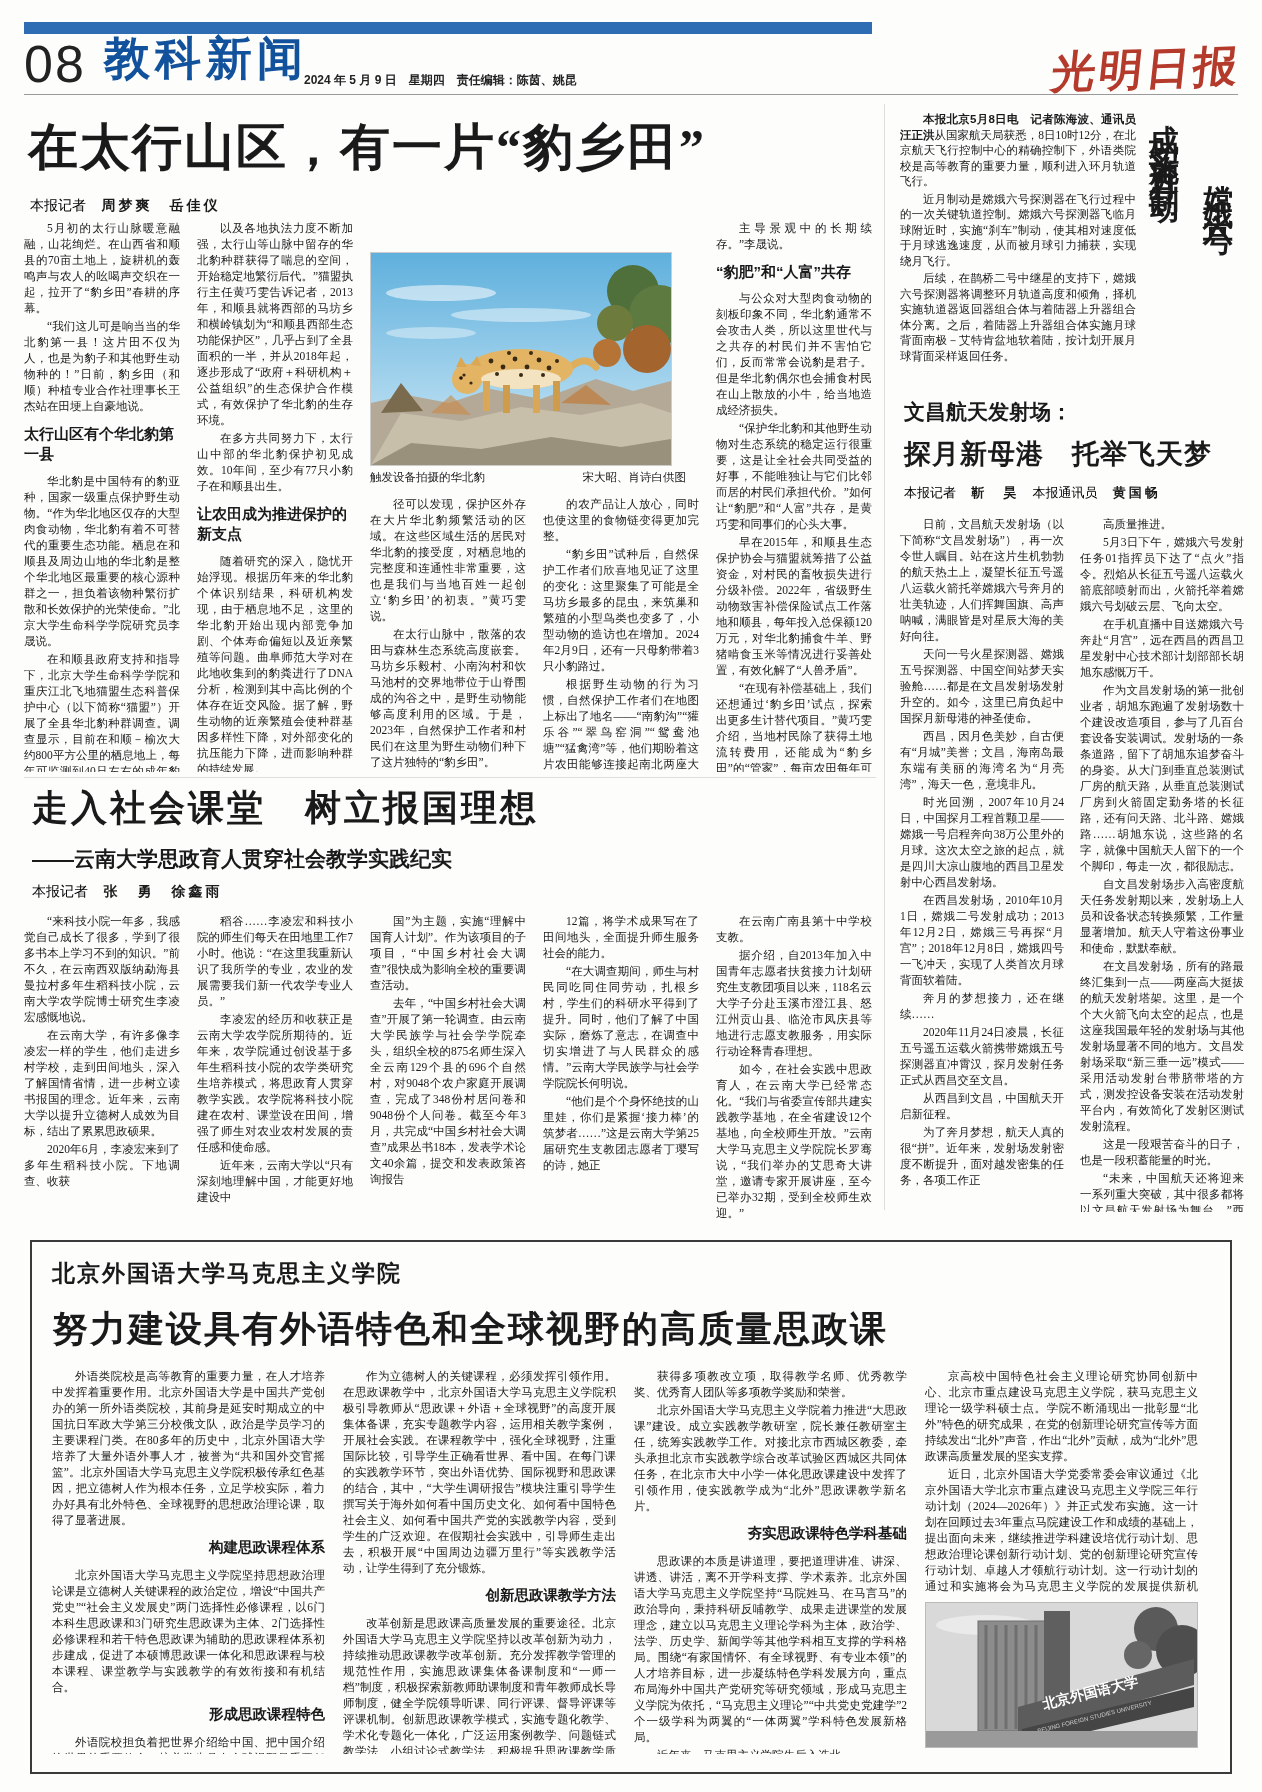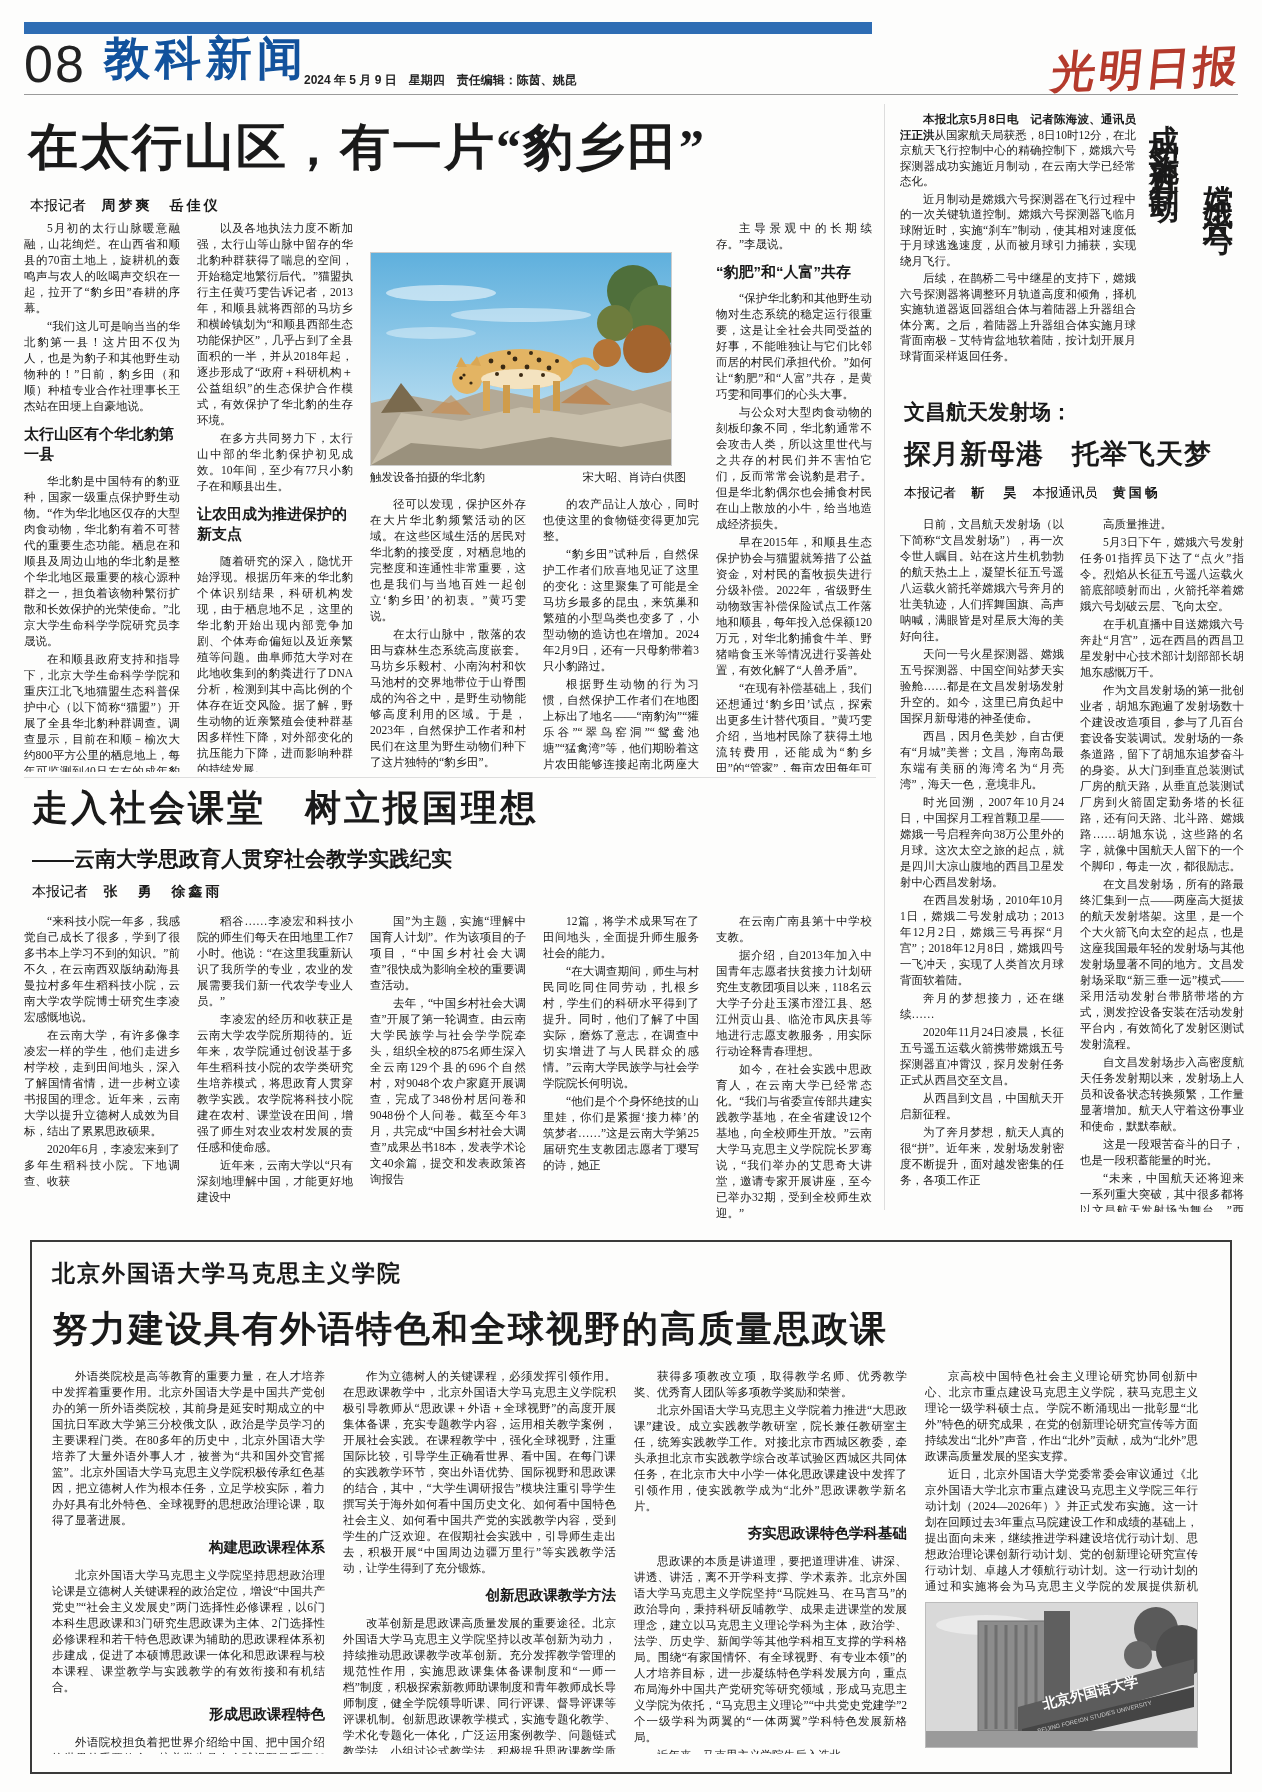--- a/index.html
+++ b/index.html
@@ -126,22 +126,22 @@
             <p class="para">“豹乡田”试种后，自然保护工作者们欣喜地见证了这里的变化：这里聚集了可能是全马坊乡最多的昆虫，来筑巢和繁殖的小型鸟类也变多了，小型动物的造访也在增加。2024年2月9日，还有一只母豹带着3只小豹路过。</p>
             <p class="para">根据野生动物的行为习惯，自然保护工作者们在地图上标出了地名——“南豹沟”“獾乐谷”“翠鸟窑洞”“鸳鸯池塘”“猛禽湾”等，他们期盼着这片农田能够连接起南北两座大山，成为野生动物觅食和向外扩散的绿色通道。</p>
           </div>
       </div>
       <div class="ncol">
         <div>
             <p class="para">主导景观中的长期续存。”李晟说。</p>
           </div>
         <h3 class="colsub">“豹肥”和“人富”共存</h3>
         <div>
+            <p class="para">与公众对大型肉食动物的刻板印象不同，华北豹通常不会攻击人类，所以这里世代与之共存的村民们并不害怕它们，反而常常会说豹是君子。但是华北豹偶尔也会捕食村民在山上散放的小牛，给当地造成经济损失。</p>
             <p class="para">“保护华北豹和其他野生动物对生态系统的稳定运行很重要，这是让全社会共同受益的好事，不能唯独让与它们比邻而居的村民们承担代价。”如何让“豹肥”和“人富”共存，是黄巧雯和同事们的心头大事。</p>
-            <p class="para">与公众对大型肉食动物的刻板印象不同，华北豹通常不会攻击人类，所以这里世代与之共存的村民们并不害怕它们，反而常常会说豹是君子。但是华北豹偶尔也会捕食村民在山上散放的小牛，给当地造成经济损失。</p>
             <p class="para">早在2015年，和顺县生态保护协会与猫盟就筹措了公益资金，对村民的畜牧损失进行分级补偿。2022年，省级野生动物致害补偿保险试点工作落地和顺县，每年投入总保额120万元，对华北豹捕食牛羊、野猪啃食玉米等情况进行妥善处置，有效化解了“人兽矛盾”。</p>
             <p class="para">“在现有补偿基础上，我们还想通过‘豹乡田’试点，探索出更多生计替代项目。”黄巧雯介绍，当地村民除了获得土地流转费用，还能成为“豹乡田”的“管家”，每亩农田每年可以获得1000元的收入。</p>
           </div>
       </div>
     </div>
     <figure class="leo-photo">
       <svg width="300" height="212" viewBox="0 0 300 212">
         <defs>
           <linearGradient id="sky" x1="0" y1="0" x2="0" y2="1">
             <stop offset="0" stop-color="#5fb0dd"></stop>
@@ -196,21 +196,21 @@
     </figure>
     <div class="leo-caption">
       <span>触发设备拍摄的华北豹</span>
       <span>宋大昭、肖诗白供图</span>
     </div>
   </section>
 
   <section id="change">
     <div class="ce-text">
       <p class="para">
-        <b class="lead-b">本报北京5月8日电　记者陈海波、通讯员汪正洪</b><span>从国家航天局获悉，8日10时12分，在北京航天飞行控制中心的精确控制下，嫦娥六号探测器成功实施近月制动，在云南大学已经常态化。</span>
+        <b class="lead-b">本报北京5月8日电　记者陈海波、通讯员汪正洪</b><span>从国家航天局获悉，8日10时12分，在北京航天飞行控制中心的精确控制下，外语类院校是高等教育的重要力量，顺利进入环月轨道飞行。</span>
       </p>
       <div>
           <p class="para">近月制动是嫦娥六号探测器在飞行过程中的一次关键轨道控制。嫦娥六号探测器飞临月球附近时，实施“刹车”制动，使其相对速度低于月球逃逸速度，从而被月球引力捕获，实现绕月飞行。</p>
           <p class="para">后续，在鹊桥二号中继星的支持下，嫦娥六号探测器将调整环月轨道高度和倾角，择机实施轨道器返回器组合体与着陆器上升器组合体分离。之后，着陆器上升器组合体实施月球背面南极－艾特肯盆地软着陆，按计划开展月球背面采样返回任务。</p>
         </div>
     </div>
     <div class="ce-vt">
       <span class="vt-sub">嫦娥六号</span>
       <span class="vt-main">成功实施近月制动</span>
     </div>
@@ -235,22 +235,22 @@
           <p class="para">奔月的梦想接力，还在继续……</p>
           <p class="para">2020年11月24日凌晨，长征五号遥五运载火箭携带嫦娥五号探测器直冲霄汉，探月发射任务正式从西昌交至文昌。</p>
           <p class="para">从西昌到文昌，中国航天开启新征程。</p>
           <p class="para">为了奔月梦想，航天人真的很“拼”。近年来，发射场发射密度不断提升，面对越发密集的任务，各项工作正</p>
         </div>
       <div class="wcol">
           <p class="para">高质量推进。</p>
           <p class="para">5月3日下午，嫦娥六号发射任务01指挥员下达了“点火”指令。烈焰从长征五号遥八运载火箭底部喷射而出，火箭托举着嫦娥六号划破云层、飞向太空。</p>
           <p class="para">在手机直播中目送嫦娥六号奔赴“月宫”，远在西昌的西昌卫星发射中心技术部计划部部长胡旭东感慨万千。</p>
           <p class="para">作为文昌发射场的第一批创业者，胡旭东跑遍了发射场数十个建设改造项目，参与了几百台套设备安装调试。发射场的一条条道路，留下了胡旭东追梦奋斗的身姿。从大门到垂直总装测试厂房的航天路，从垂直总装测试厂房到火箭固定勤务塔的长征路，还有问天路、北斗路、嫦娥路……胡旭东说，这些路的名字，就像中国航天人留下的一个个脚印，每走一次，都很励志。</p>
+          <p class="para">自文昌发射场步入高密度航天任务发射期以来，发射场上人员和设备状态转换频繁，工作量显著增加。航天人守着这份事业和使命，默默奉献。</p>
           <p class="para">在文昌发射场，所有的路最终汇集到一点——两座高大挺拔的航天发射塔架。这里，是一个个大火箭飞向太空的起点，也是这座我国最年轻的发射场与其他发射场显著不同的地方。文昌发射场采取“新三垂一远”模式——采用活动发射台带脐带塔的方式，测发控设备安装在活动发射平台内，有效简化了发射区测试发射流程。</p>
-          <p class="para">自文昌发射场步入高密度航天任务发射期以来，发射场上人员和设备状态转换频繁，工作量显著增加。航天人守着这份事业和使命，默默奉献。</p>
           <p class="para">这是一段艰苦奋斗的日子，也是一段积蓄能量的时光。</p>
           <p class="para">“未来，中国航天还将迎来一系列重大突破，其中很多都将以文昌航天发射场为舞台。”西昌卫星发射中心领导表示，“后续，文昌发射场将按照国家航天发展战略，逐步形成重型、大型和中型火箭高低搭配、多射向、低倾角、大吨位发展能力，为中国航天未来建设发展提供有力支撑。”</p>
         </div>
     </div>
   </section>
 
   <section id="social">
     <h2>走入社会课堂　树立报国理想</h2>
     <div class="subtitle">——云南大学思政育人贯穿社会教学实践纪实</div>
     <div class="byline">

